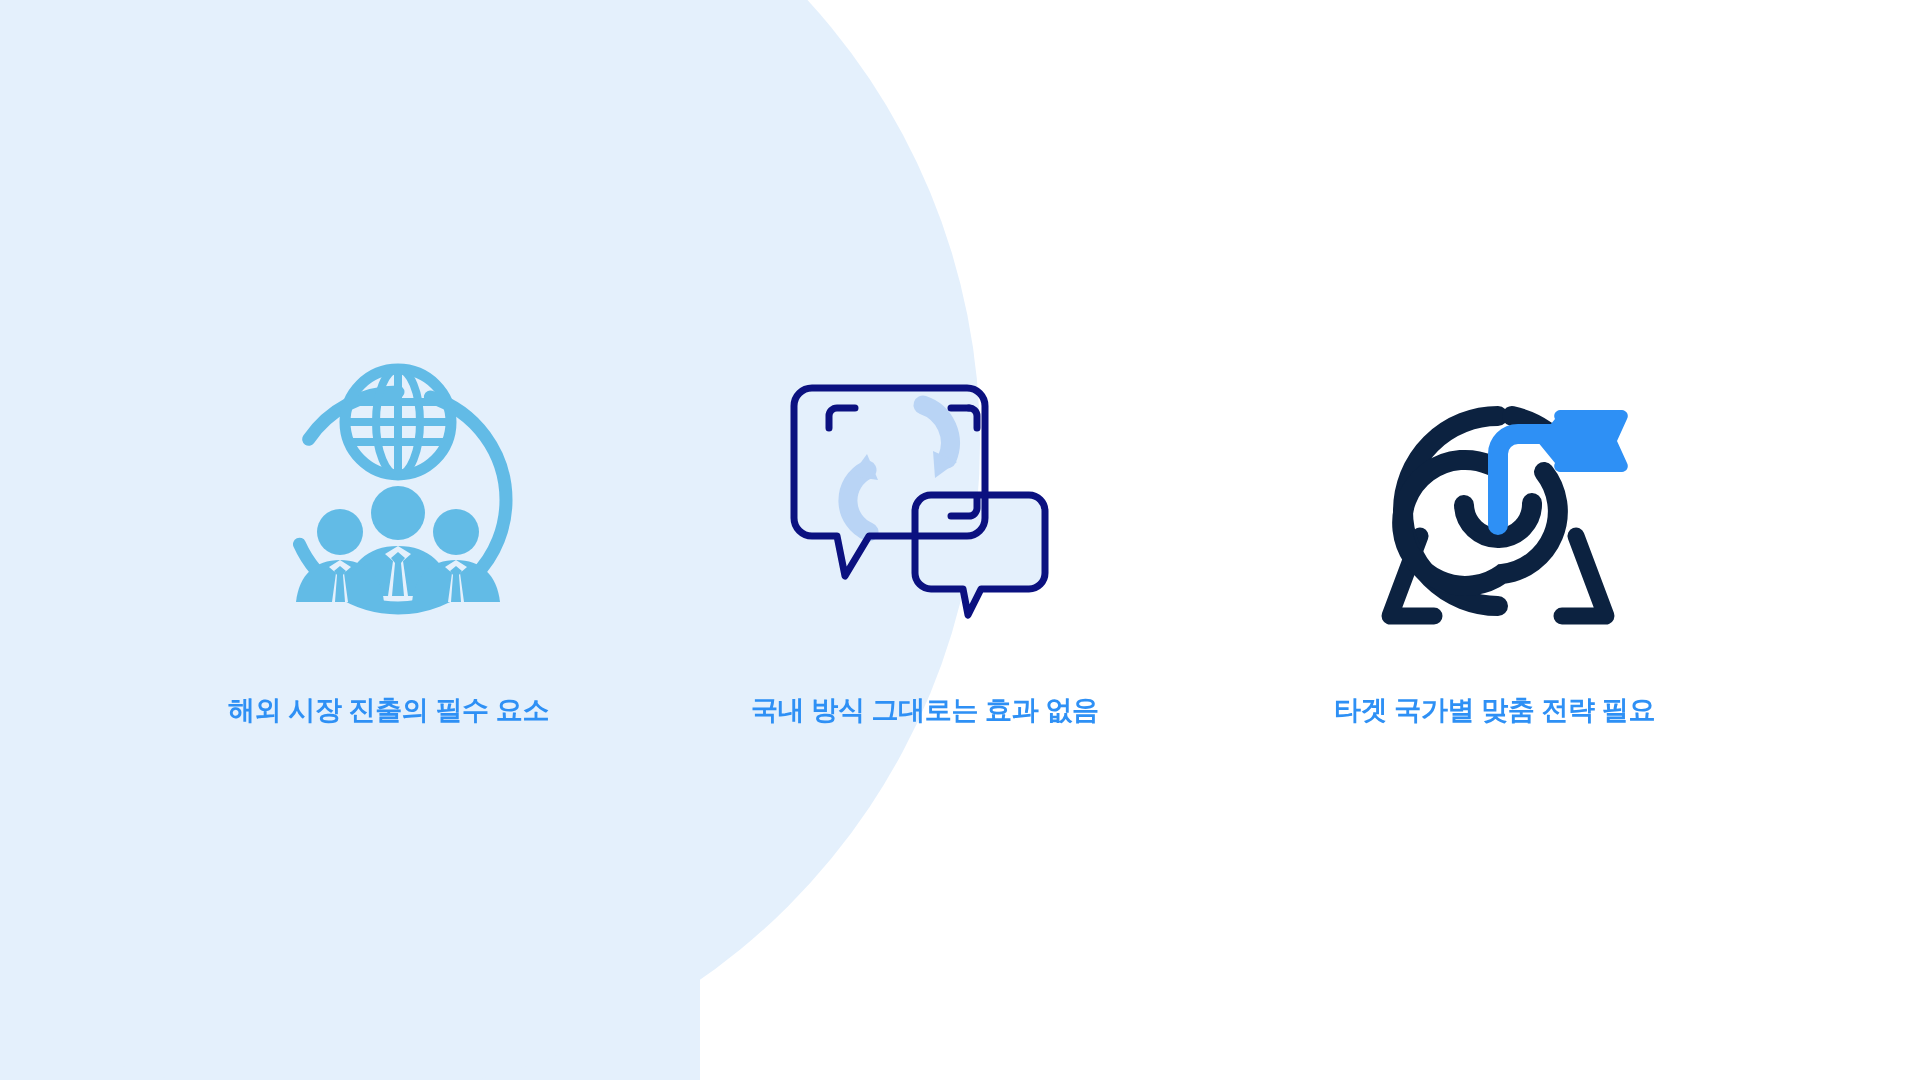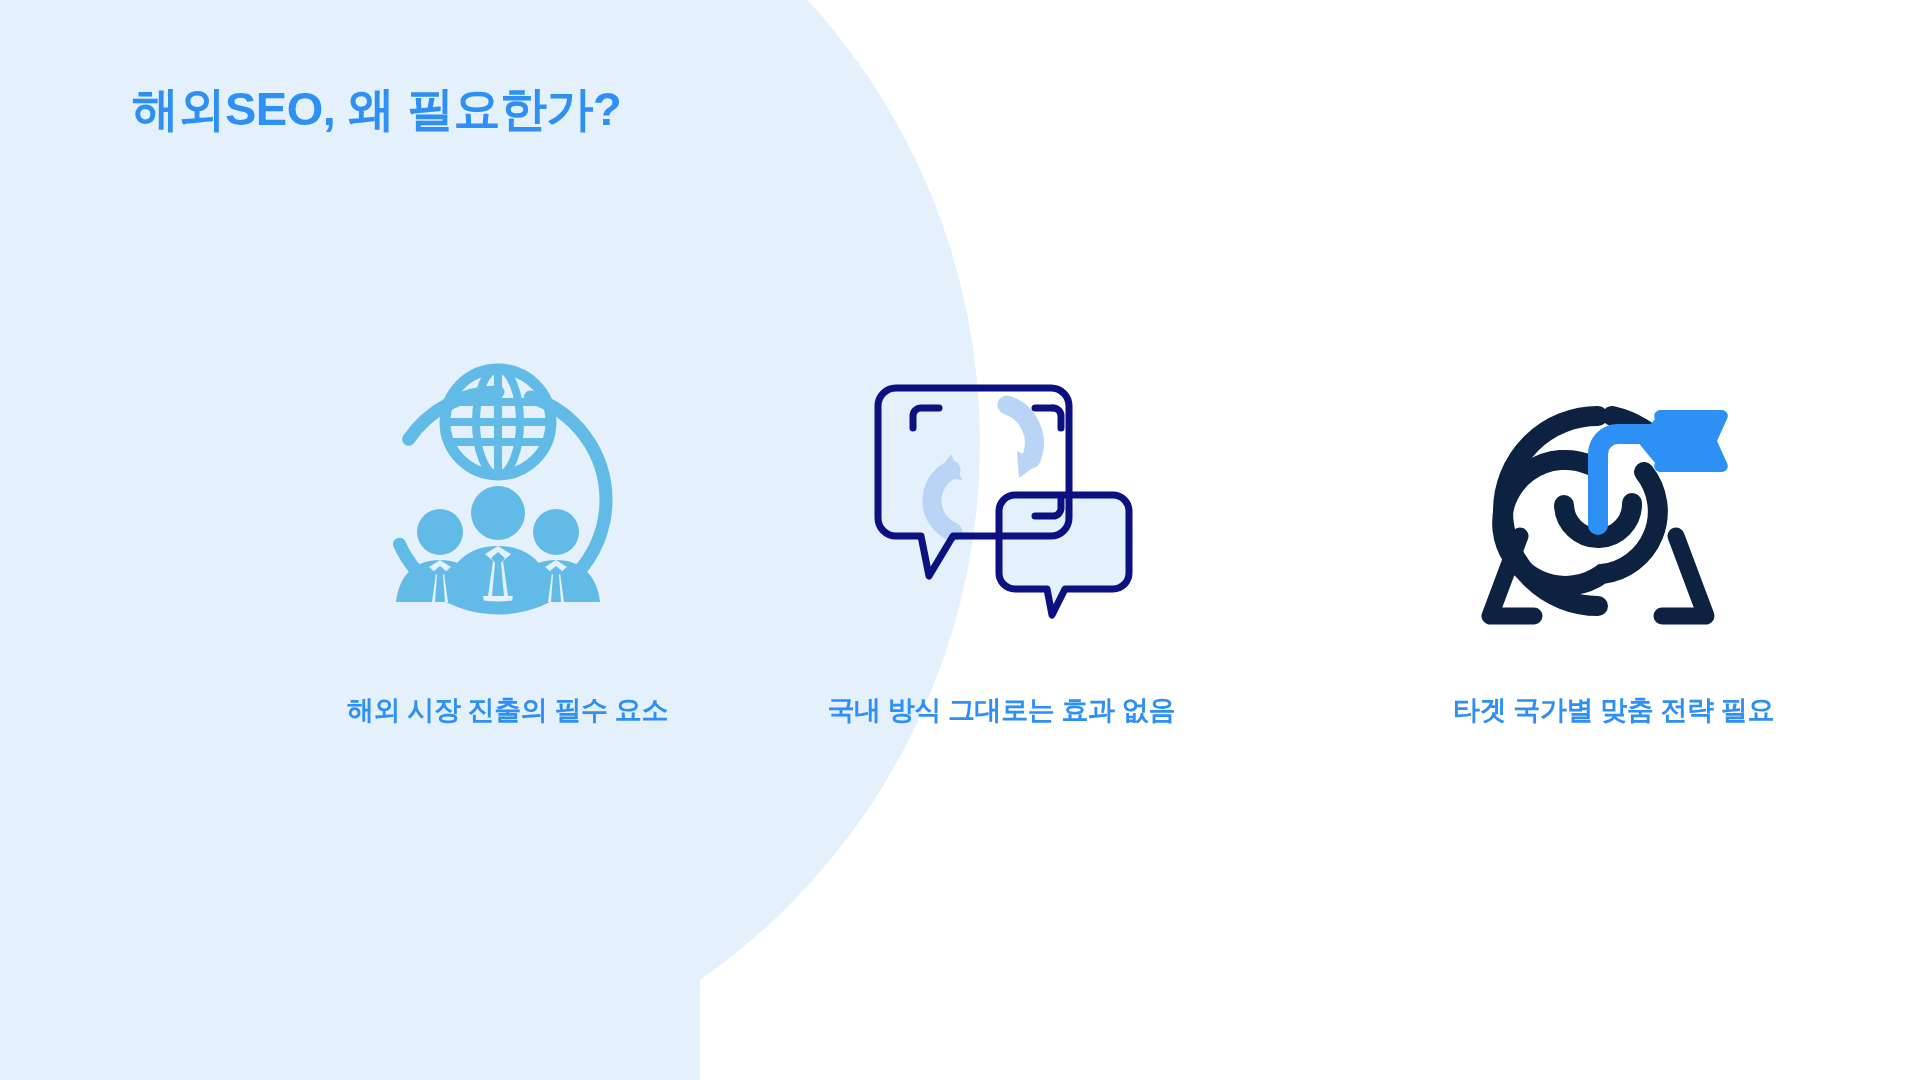--- a/index.html
+++ b/index.html
@@ -55,24 +55,24 @@
     left:0; top:0;
     width:1920px; height:1080px;
     z-index:4;
   }
   .col {
     position:absolute;
     top:330px;
     width:440px;
     display:flex;
     flex-direction:column;
-    align-items:flex-end;
+    align-items:flex-start;
   }
   #col-0 { left:228px; }
-  #col-1 { left:735px; }
+  #col-1 { left:751px; }
   #col-2 { left:1334px; }
 
   .icon-wrap {
     width:340px;
     height:340px;
     display:flex;
     align-items:center;
     justify-content:center;
   }
   .icon-wrap svg { display:block; }
@@ -88,21 +88,20 @@
   }
 </style>
 </head>
 <body>
 
 <div id="slide">
 
   <div class="bg-left-block"></div>
   <div class="bg-circle"></div>
 
-  <div class="title">해외SEO, 왜 필요한가?</div>
 
   <div class="columns">
 
     <div class="col" id="col-0">
       <div class="icon-wrap">
         <svg width="300" height="300" viewBox="0 0 300 300" aria-hidden="true">
 
           <path d="M150 42
                    A108 108 0 1 0 150 258
                    A108 108 0 0 0 150 42" fill="none" stroke="#62bbe6" stroke-width="13" stroke-linecap="round" stroke-dasharray="430 110" stroke-dashoffset="-215"></path>

